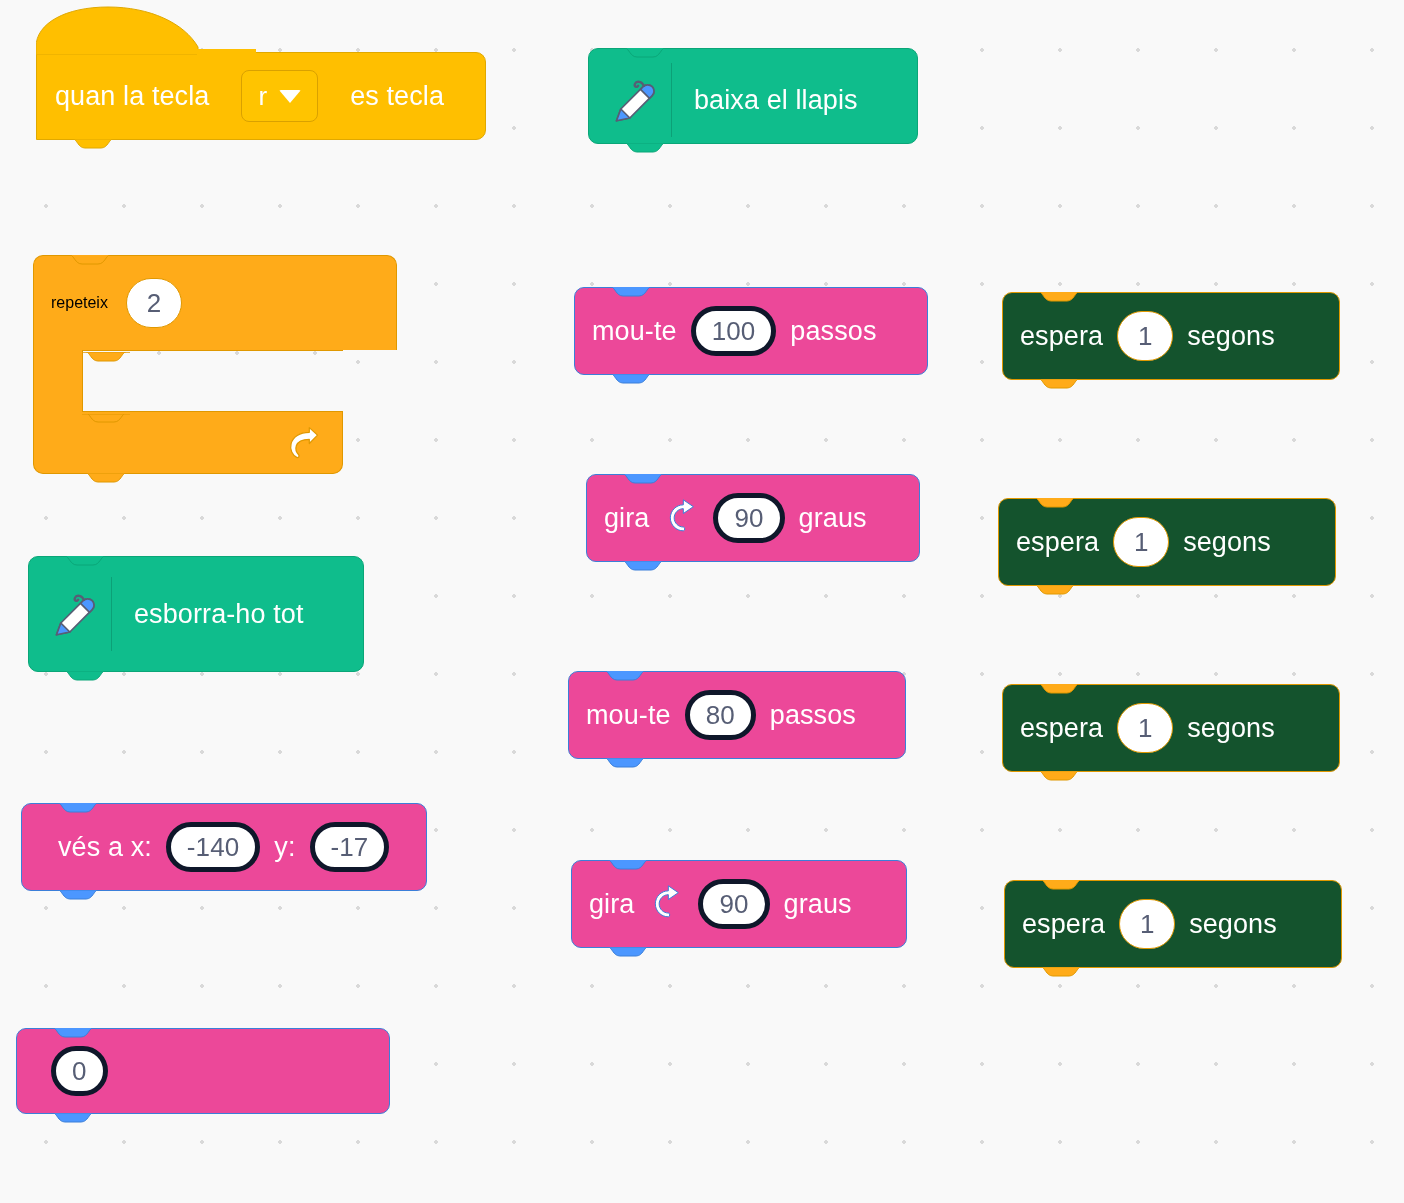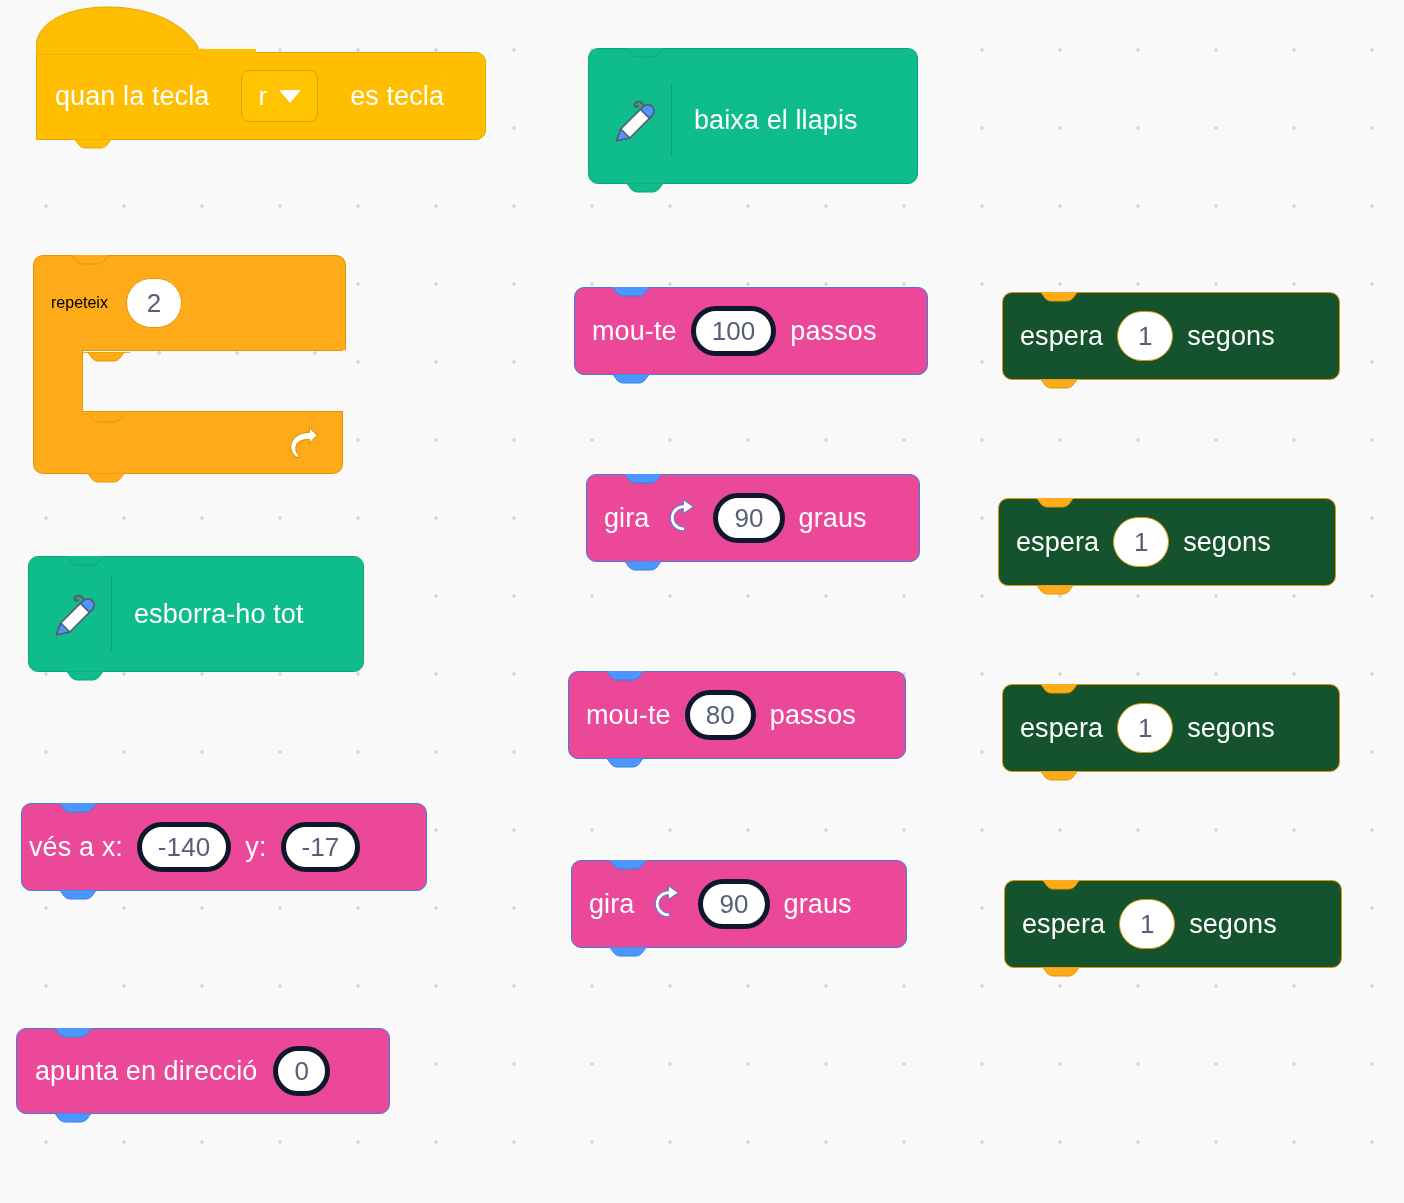--- a/index.html
+++ b/index.html
@@ -167,21 +167,21 @@
     <span class="label">es tecla</span>
     <div class="tab-bottom">
       <svg width="48" height="11" viewBox="0 0 48 11" xmlns="http://www.w3.org/2000/svg">
         <path d="M0,0 L4,0 C8,0 9,9 16,9 L32,9 C39,9 40,0 44,0 L48,0 L48,0 L0,0 Z" fill="#FFBF00" stroke="#E0A800" stroke-width="1" stroke-linejoin="round"></path>
       </svg>
     </div>
   </div>
 </div>
 
 <div class="block" style="left:588px; top:48px;">
-  <div class="body c-pen" style="width:330px; height:136px; padding:8px 22px 0 14px;">
+  <div class="body c-pen" style="width:330px; height:96px; padding:8px 22px 0 14px;">
     <div class="notch-top">
       <svg width="48" height="11" viewBox="0 0 48 11" xmlns="http://www.w3.org/2000/svg">
         <path d="M0,0 L4,0 C8,0 9,9 16,9 L32,9 C39,9 40,0 44,0 L48,0 L48,-2 L0,-2 Z" fill="#0FBD8C" stroke="#0BA678" stroke-width="1" stroke-linejoin="round"></path>
       </svg>
     </div>
     <span>
       <svg class="icon-svg" width="62" height="62" viewBox="0 0 40 40" xmlns="http://www.w3.org/2000/svg">
         <path d="M8.7 33.4 L11.5 25.8 L25.9 11.4 C27.5 9.8 30.1 9.8 31.7 11.4 C33.3 13.0 33.3 15.6 31.7 17.2 L17.3 31.6 Z" fill="#FFFFFF" stroke="#575E75" stroke-width="1.1" stroke-linejoin="round"></path>
         <path d="M24.2 13.1 L30.0 18.9 L31.7 17.2 C33.3 15.6 33.3 13.0 31.7 11.4 C30.1 9.8 27.5 9.8 25.9 11.4 Z" fill="#4C97FF" stroke="#575E75" stroke-width="1.1" stroke-linejoin="round"></path>
         <path d="M11.5 25.8 L17.3 31.6 L8.7 33.4 Z" fill="#4C97FF" stroke="#575E75" stroke-width="1.1" stroke-linejoin="round"></path>
@@ -193,21 +193,21 @@
     <div class="tab-bottom">
       <svg width="48" height="11" viewBox="0 0 48 11" xmlns="http://www.w3.org/2000/svg">
         <path d="M0,0 L4,0 C8,0 9,9 16,9 L32,9 C39,9 40,0 44,0 L48,0 L48,0 L0,0 Z" fill="#0FBD8C" stroke="#0BA678" stroke-width="1" stroke-linejoin="round"></path>
       </svg>
     </div>
   </div>
 </div>
 
 <div class="cblock" style="left:33px; top:255px;">
 
-  <div class="c-head" style="width:313px; height:95px; padding:0 0 0 17px;">
+  <div class="c-head" style="width:364px; height:95px; padding:0 0 0 17px;">
     <div class="notch-top">
       <svg width="48" height="11" viewBox="0 0 48 11" xmlns="http://www.w3.org/2000/svg">
         <path d="M0,0 L4,0 C8,0 9,9 16,9 L32,9 C39,9 40,0 44,0 L48,0 L48,-2 L0,-2 Z" fill="#FFAB19" stroke="#E09800" stroke-width="1" stroke-linejoin="round"></path>
       </svg>
     </div>
     <span class="label">repeteix</span>
     <span class="oval ov-control" style="margin-left:18px;">2</span>
   </div>
 
   <div class="c-arm" style="width:310px; height:62px;">
@@ -411,21 +411,21 @@
     <span class="label">segons</span>
     <div class="tab-bottom">
       <svg width="48" height="11" viewBox="0 0 48 11" xmlns="http://www.w3.org/2000/svg">
         <path d="M0,0 L4,0 C8,0 9,9 16,9 L32,9 C39,9 40,0 44,0 L48,0 L48,0 L0,0 Z" fill="#FFAB19" stroke="#E09800" stroke-width="1" stroke-linejoin="round"></path>
       </svg>
     </div>
   </div>
 </div>
 
 <div class="block" style="left:21px; top:803px;">
-  <div class="body c-motion" style="width:406px; height:88px; padding:0 20px 0 7px;">
+  <div class="body c-motion" style="width:406px; height:88px; padding:0 20px 0 36px;">
     <div class="notch-top">
       <svg width="48" height="11" viewBox="0 0 48 11" xmlns="http://www.w3.org/2000/svg">
         <path d="M0,0 L4,0 C8,0 9,9 16,9 L32,9 C39,9 40,0 44,0 L48,0 L48,-2 L0,-2 Z" fill="#4C97FF" stroke="#3B7FD9" stroke-width="1" stroke-linejoin="round"></path>
       </svg>
     </div>
     <span class="label">vés a x:</span>
     <span class="oval ov-motion" style="margin:0 14px;">-140</span>
     <span class="label">y:</span>
     <span class="oval ov-motion" style="margin-left:14px;">-17</span>
     <div class="tab-bottom">
@@ -436,21 +436,20 @@
   </div>
 </div>
 
 <div class="block" style="left:16px; top:1028px;">
   <div class="body c-motion" style="width:374px; height:86px; padding:0 20px 0 18px;">
     <div class="notch-top">
       <svg width="48" height="11" viewBox="0 0 48 11" xmlns="http://www.w3.org/2000/svg">
         <path d="M0,0 L4,0 C8,0 9,9 16,9 L32,9 C39,9 40,0 44,0 L48,0 L48,-2 L0,-2 Z" fill="#4C97FF" stroke="#3B7FD9" stroke-width="1" stroke-linejoin="round"></path>
       </svg>
     </div>
-    <span class="label">apunta en direcció</span>
     <span class="oval ov-motion" style="margin-left:16px;">0</span>
     <div class="tab-bottom">
       <svg width="48" height="11" viewBox="0 0 48 11" xmlns="http://www.w3.org/2000/svg">
         <path d="M0,0 L4,0 C8,0 9,9 16,9 L32,9 C39,9 40,0 44,0 L48,0 L48,0 L0,0 Z" fill="#4C97FF" stroke="#3B7FD9" stroke-width="1" stroke-linejoin="round"></path>
       </svg>
     </div>
   </div>
 </div>
 
 </body></html>

